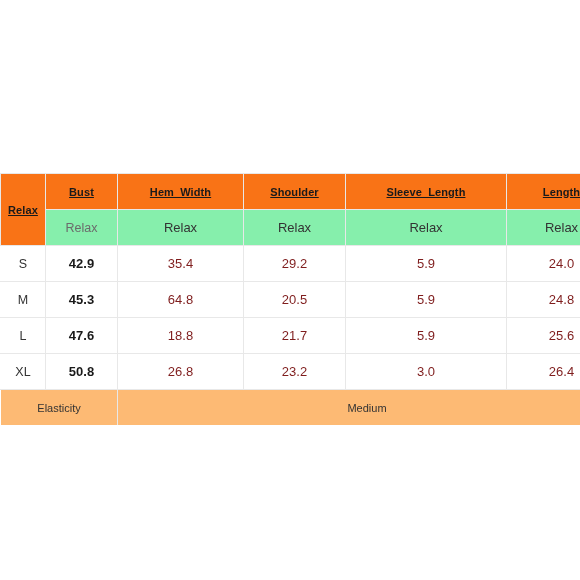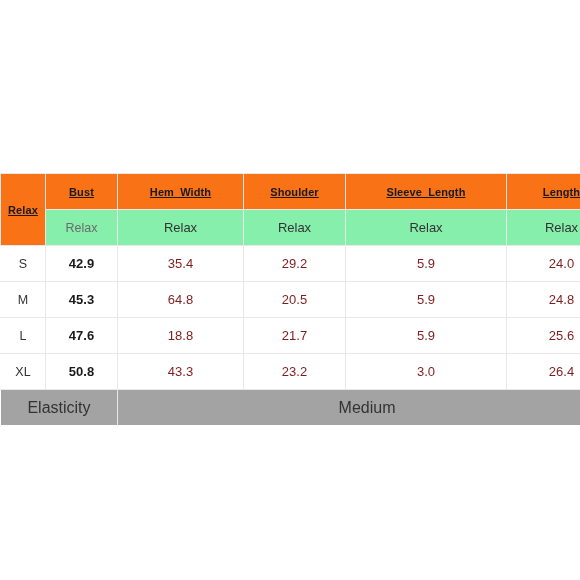--- a/index.html
+++ b/index.html
@@ -91,22 +91,22 @@
   }
   tr.data-row td.cell-bust {
     font-weight: bold;
     color: #1a1a1a;
     text-align: center;
   }
 
   
   tr.elastic-row td {
     height: 35px;
-    background: #a3a3a3;
-    font-size: 16px;
+    background: #fdba74;
+    font-size: 11px;
     color: #333333;
     border-bottom-color: #ffffff;
     border-left-color: #ffffff;
     border-right-color: #ffffff;
   }
   tr.elastic-row td.elastic-label {
     border-left-color: #ffffff;
     border-right-color: #e8e8e8;
   }
   tr.elastic-row td.elastic-value {
@@ -164,21 +164,21 @@
         <td class="cell-size">L</td>
         <td class="cell-bust">47.6</td>
         <td>18.8</td>
         <td>21.7</td>
         <td>5.9</td>
         <td>25.6</td>
       </tr>
       <tr class="data-row">
         <td class="cell-size">XL</td>
         <td class="cell-bust">50.8</td>
-        <td>43.3</td>
+        <td>26.8</td>
         <td>23.2</td>
         <td>3.0</td>
         <td>26.4</td>
       </tr>
       <tr class="elastic-row">
         <td class="elastic-label" colspan="2">Elasticity</td>
         <td class="elastic-value" colspan="4">Medium</td>
       </tr>
     </tbody>
   </table>

